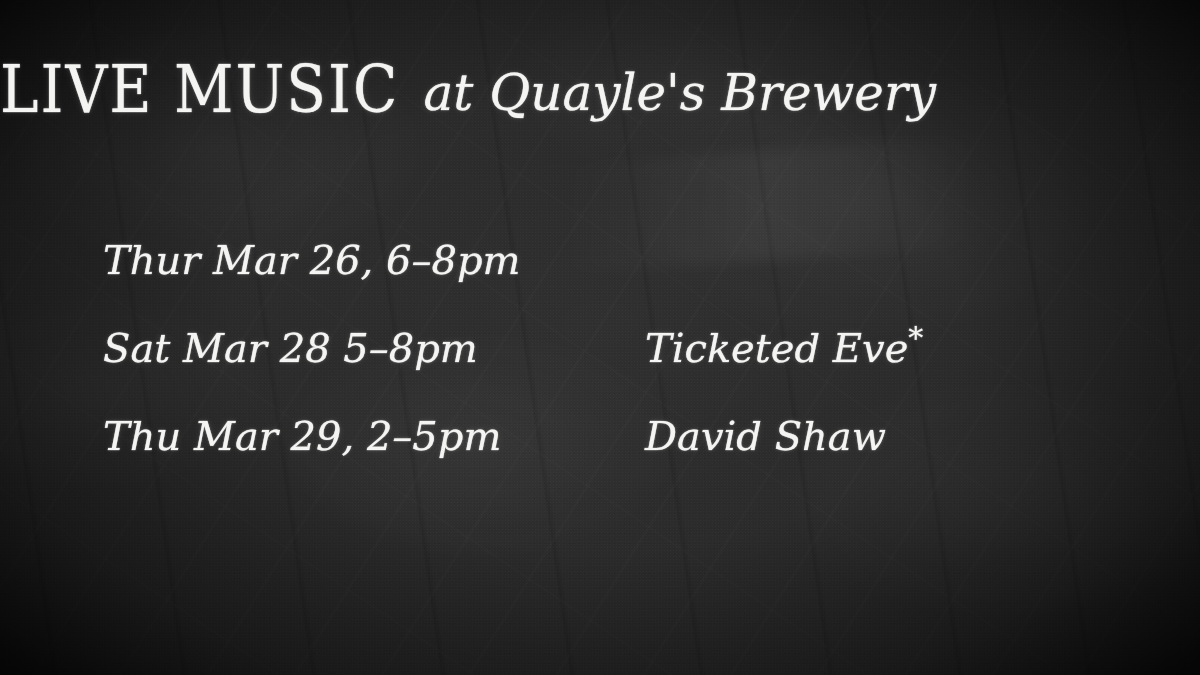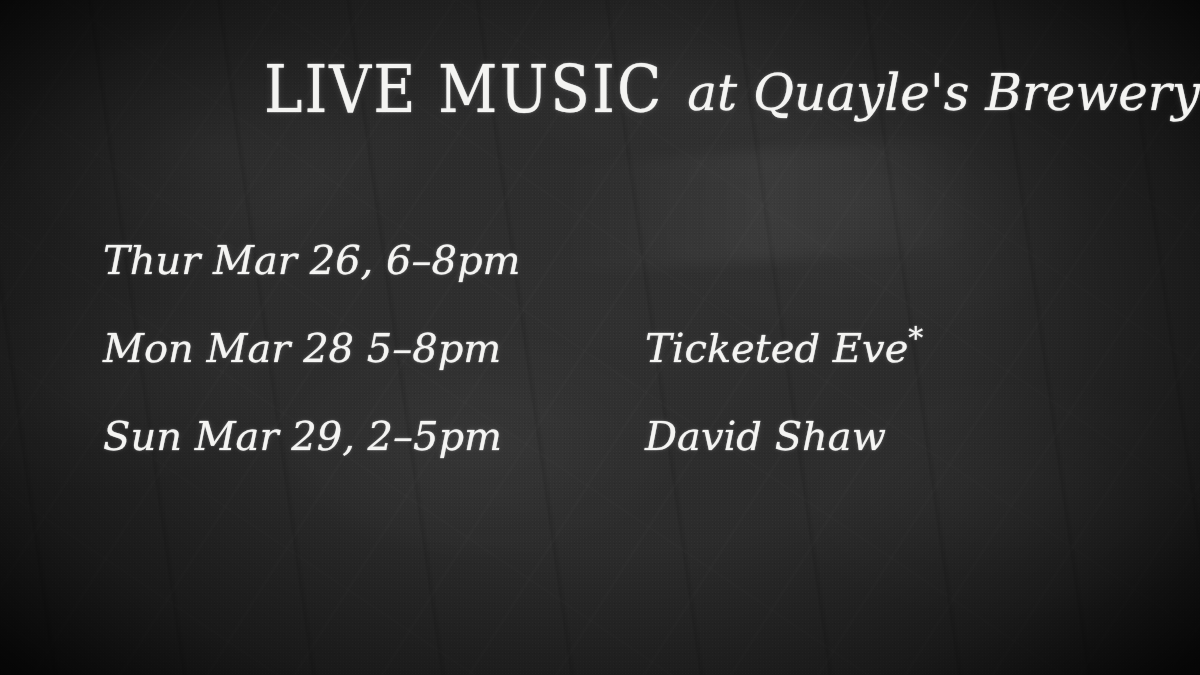--- a/index.html
+++ b/index.html
@@ -120,21 +120,21 @@
       0 0 1px rgba(255,255,255,0.55),
       0 0 3px rgba(255,255,255,0.22),
       0 0 9px rgba(240,240,235,0.10);
   }
 
   .headline {
     position: absolute;
     top: 56px;
     left: 0;
     width: 1200px;
-    text-align: right;
+    text-align: left;
     white-space: nowrap;
   }
 
   .headline-main {
     font-family: "DejaVu Serif", serif;
     font-size: 58px;
     letter-spacing: 2px;
     font-weight: 400;
     transform: scaleY(1.12);
     display: inline-block;
@@ -210,24 +210,24 @@
     </div>
 
     <div class="schedule">
 
       <div class="row">
         <div class="chalk rough cell cell-date">Thur Mar 26, 6–8pm</div>
       </div>
 
 
       <div class="row">
-        <div class="chalk rough cell cell-date">Mon Mar 28 5–8pm</div>
+        <div class="chalk rough cell cell-date">Sat Mar 28 5–8pm</div>
         <div class="chalk rough cell cell-event"><span>Ticketed Eve</span><span class="ast">*</span></div>
       </div>
 
       <div class="row">
-        <div class="chalk rough cell cell-date">Sun Mar 29, 2–5pm</div>
+        <div class="chalk rough cell cell-date">Thu Mar 29, 2–5pm</div>
         <div class="chalk rough cell cell-event"><span>David Shaw</span><span class="ast"></span></div>
       </div>
 
     </div>
   </div>
 </div>
 
 </body></html>

